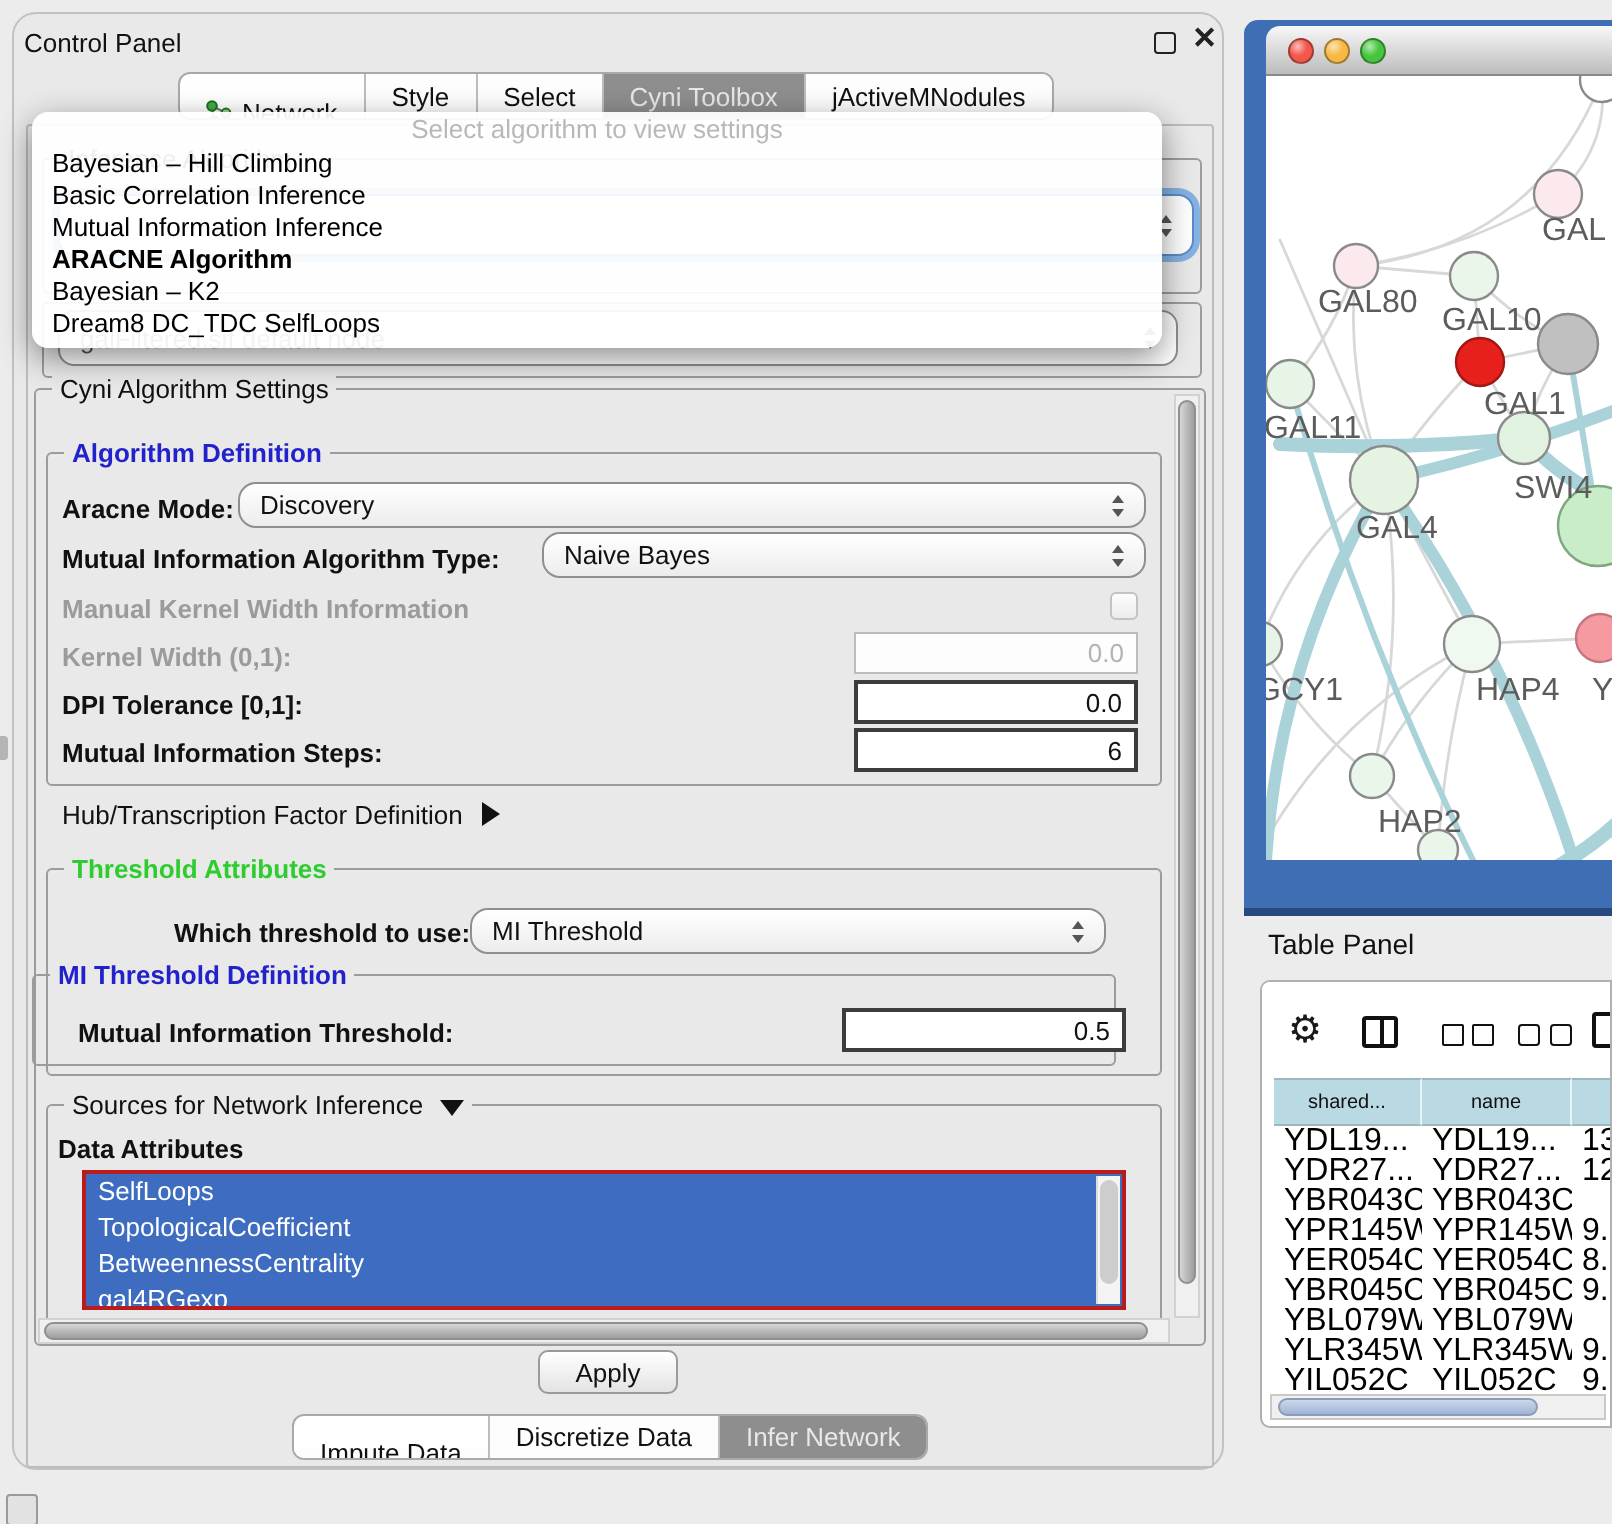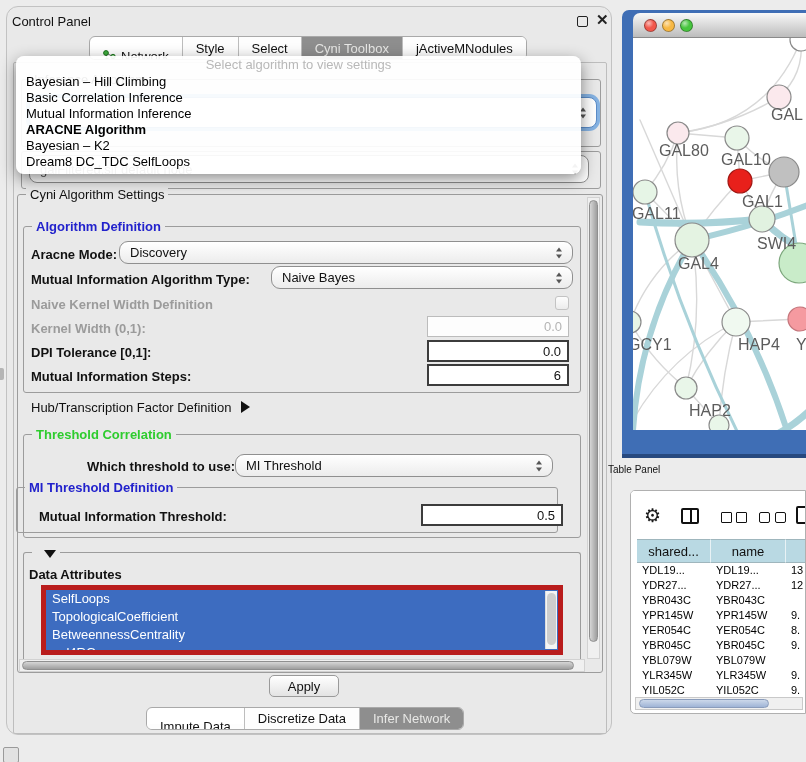--- a/index.html
+++ b/index.html
@@ -50,21 +50,21 @@
   .fld-strong{border:2px solid #3c3c3c;}
   .fld-soft{border:1px solid #bcbcbc;color:#b4b4b4;background:#fdfdfd;}
   .cb{position:absolute;width:14px;height:14px;border:1px solid #c3c3c3;border-radius:3px;
     background:linear-gradient(#fdfdfd,#ececec);}
 
   .tri-right{display:inline-block;width:0;height:0;border-top:6px solid transparent;
     border-bottom:6px solid transparent;border-left:9px solid #111;vertical-align:-1px;margin-left:10px;}
   .tri-down{display:inline-block;width:0;height:0;border-left:6px solid transparent;
     border-right:6px solid transparent;border-top:8px solid #111;vertical-align:-1px;margin-left:8px;}
 
-  .dlist{position:absolute;background:#d946ef;border:5px solid #b91c1c;overflow:hidden;}
+  .dlist{position:absolute;background:#d946ef;border:2px solid #b91c1c;overflow:hidden;}
   .ditem{height:18px;line-height:18px;background:#3d6cc0;color:#fff;font-size:13px;padding-left:6px;}
   .dlist-sb{position:absolute;top:1px;right:1px;bottom:1px;width:12px;background:#f4f4f4;border-left:1px solid #ddd;}
   .dlist-sb .th{position:absolute;left:1px;right:1px;top:2px;height:52px;background:#cdcdcd;border-radius:5px;}
 
   .sb{position:absolute;background:#f0f0f0;border:1px solid #d2d2d2;}
   .sb .th{position:absolute;border:1px solid #8f8f8f;border-radius:6px;
     background:linear-gradient(90deg,#d6d6d6,#9e9e9e);}
   .sb.h .th{background:linear-gradient(#d6d6d6,#9e9e9e);}
 
   .push-btn{position:absolute;background:linear-gradient(#ffffff,#e3e3e3);
@@ -88,36 +88,36 @@
   #net-window{position:absolute;left:622px;top:10px;width:184px;height:448px;
     background:#3f6eb5;border-radius:7px 0 0 0;}
   #net-window::after{content:"";position:absolute;left:0;right:0;bottom:0;height:4px;background:#27497f;}
   #net-titlebar{position:absolute;left:11px;top:3px;right:0;height:25px;
     background:linear-gradient(#f8f8f8,#bcbcbc);border-bottom:1px solid #8a8a8a;border-radius:7px 0 0 0;}
   .tlight{position:absolute;top:6px;width:13px;height:13px;border-radius:50%;border:1px solid rgba(0,0,0,.35);}
   #net-canvas{position:absolute;left:11px;top:28px;right:0;height:392px;background:#fff;overflow:hidden;}
   #net-canvas svg{display:block;}
 
   
-  #table-panel-title{position:absolute;left:608px;top:464px;font-size:10px;color:#111;text-align:right;}
+  #table-panel-title{position:absolute;left:634px;top:464px;font-size:14px;color:#111;text-align:right;}
   #table-panel{position:absolute;left:630px;top:490px;width:176px;height:224px;
     background:#fff;border:1px solid #b0b0b0;border-radius:5px 0 0 5px;overflow:hidden;}
   .tb-toolbar{position:absolute;left:0;top:0;right:0;height:47px;background:#fff;}
   .gear{position:absolute;left:13px;top:15px;font-size:19px;line-height:19px;color:#1a1a1a;}
   .split-ic{position:absolute;left:50px;top:17px;width:18px;height:16px;border:2px solid #111;border-radius:2px;}
   .split-ic::after{content:"";position:absolute;left:7px;top:0;bottom:0;width:2px;background:#111;}
   .cbx{position:absolute;width:11px;height:11px;border:1.5px solid #111;border-radius:1px;
     font-size:9px;line-height:10px;text-align:center;color:#111;}
   .doc-ic{position:absolute;left:165px;top:15px;width:14px;height:18px;border:2px solid #111;border-radius:2px;background:#fff;}
   .tb-head{position:absolute;left:6px;top:48px;height:24px;display:flex;}
   .tb-hc{background:#b9d9e3;border-right:1px solid #e8f2f5;border-top:1px solid #9fb6bd;
-    border-bottom:1px solid #9fb6bd;font-size:13px;color:#111;display:flex;
+    border-bottom:1px solid #9fb6bd;font-size:10px;color:#111;display:flex;
     align-items:center;justify-content:center;overflow:hidden;}
   .tb-row{position:absolute;left:6px;height:15px;display:flex;}
-  .tb-cell{font-size:11px;color:#000;line-height:15px;padding-left:5px;overflow:hidden;white-space:nowrap;}
+  .tb-cell{font-size:16px;color:#000;line-height:15px;padding-left:5px;overflow:hidden;white-space:nowrap;}
 
   .net-icon{width:13px;height:13px;display:inline-block;}
 
   
   #left-splitter{position:absolute;left:0;top:368px;width:4px;height:12px;background:#b5b5b5;border-radius:0 2px 2px 0;}
   #corner-btn{position:absolute;left:3px;top:747px;width:16px;height:16px;border:1px solid #9a9a9a;
     background:#e2e2e2;border-radius:2px;}
 </style>
 </head>
 <body>
@@ -188,49 +188,49 @@
   <div class="lbl b" style="left:24px;top:240px;">Aracne Mode:</div>
   <div class="combo" style="left:112px;top:234px;width:454px;height:23px;">
     <span class="tx">Discovery</span>
     <span class="st"></span>
   </div>
   <div class="lbl b" style="left:24px;top:265px;">Mutual Information Algorithm Type:</div>
   <div class="combo" style="left:264px;top:259px;width:302px;height:23px;">
     <span class="tx">Naive Bayes</span>
     <span class="st"></span>
   </div>
-  <div class="lbl dis" style="left:24px;top:290px;">Naive Kernel Width Definition</div>
+  <div class="lbl dis" style="left:24px;top:290px;">Manual Kernel Width Information</div>
   <div class="cb" style="left:548px;top:289px;"></div>
   <div class="lbl dis" style="left:24px;top:314px;">Kernel Width (0,1):</div>
   <div class="fld fld-soft" style="left:420px;top:309px;width:142px;height:21px;">0.0</div>
   <div class="lbl b" style="left:24px;top:338px;">DPI Tolerance [0,1]:</div>
   <div class="fld fld-strong" style="left:420px;top:333px;width:142px;height:22px;">0.0</div>
   <div class="lbl b" style="left:24px;top:362px;">Mutual Information Steps:</div>
   <div class="fld fld-strong" style="left:420px;top:357px;width:142px;height:22px;">6</div>
 
   <div class="lbl" style="left:24px;top:393px;">
     <span>Hub/Transcription Factor Definition</span><span class="tri-right"></span>
   </div>
 
   <div class="grp" style="left:16px;top:427px;width:558px;height:104px;">
-    <span class="grp-lg lg-green">Threshold Correlation</span>
+    <span class="grp-lg lg-green">Threshold Attributes</span>
   </div>
   <div class="lbl b" style="left:80px;top:452px;">Which threshold to use:</div>
   <div class="combo" style="left:228px;top:447px;width:318px;height:23px;">
     <span class="tx">MI Threshold</span>
     <span class="st"></span>
   </div>
   <div class="grp" style="left:9px;top:480px;width:542px;height:46px;">
     <span class="grp-lg lg-blue">MI Threshold Definition</span>
   </div>
   <div class="lbl b" style="left:32px;top:502px;">Mutual Information Threshold:</div>
   <div class="fld fld-strong" style="left:414px;top:497px;width:142px;height:22px;padding-left:42px;">0.5</div>
 
   <div class="grp" style="left:16px;top:545px;width:558px;height:110px;border-bottom:none;">
-    <span class="grp-lg"><span class="tri-down"></span></span>
+    <span class="grp-lg"><span>Sources for Network Inference</span><span class="tri-down"></span></span>
   </div>
   <div class="lbl b" style="left:22px;top:560px;">Data Attributes</div>
   <div class="dlist" style="left:34px;top:578px;width:522px;height:70px;">
     <div id="attr-items">
         <div class="ditem" style="background: rgb(61, 108, 192);">SelfLoops</div>
         <div class="ditem" style="background: rgb(61, 108, 192);">TopologicalCoefficient</div>
         <div class="ditem" style="background: rgb(61, 108, 192);">BetweennessCentrality</div>
         <div class="ditem" style="background: rgb(61, 108, 192);">gal4RGexp</div>
       </div>
     <div class="dlist-sb">

